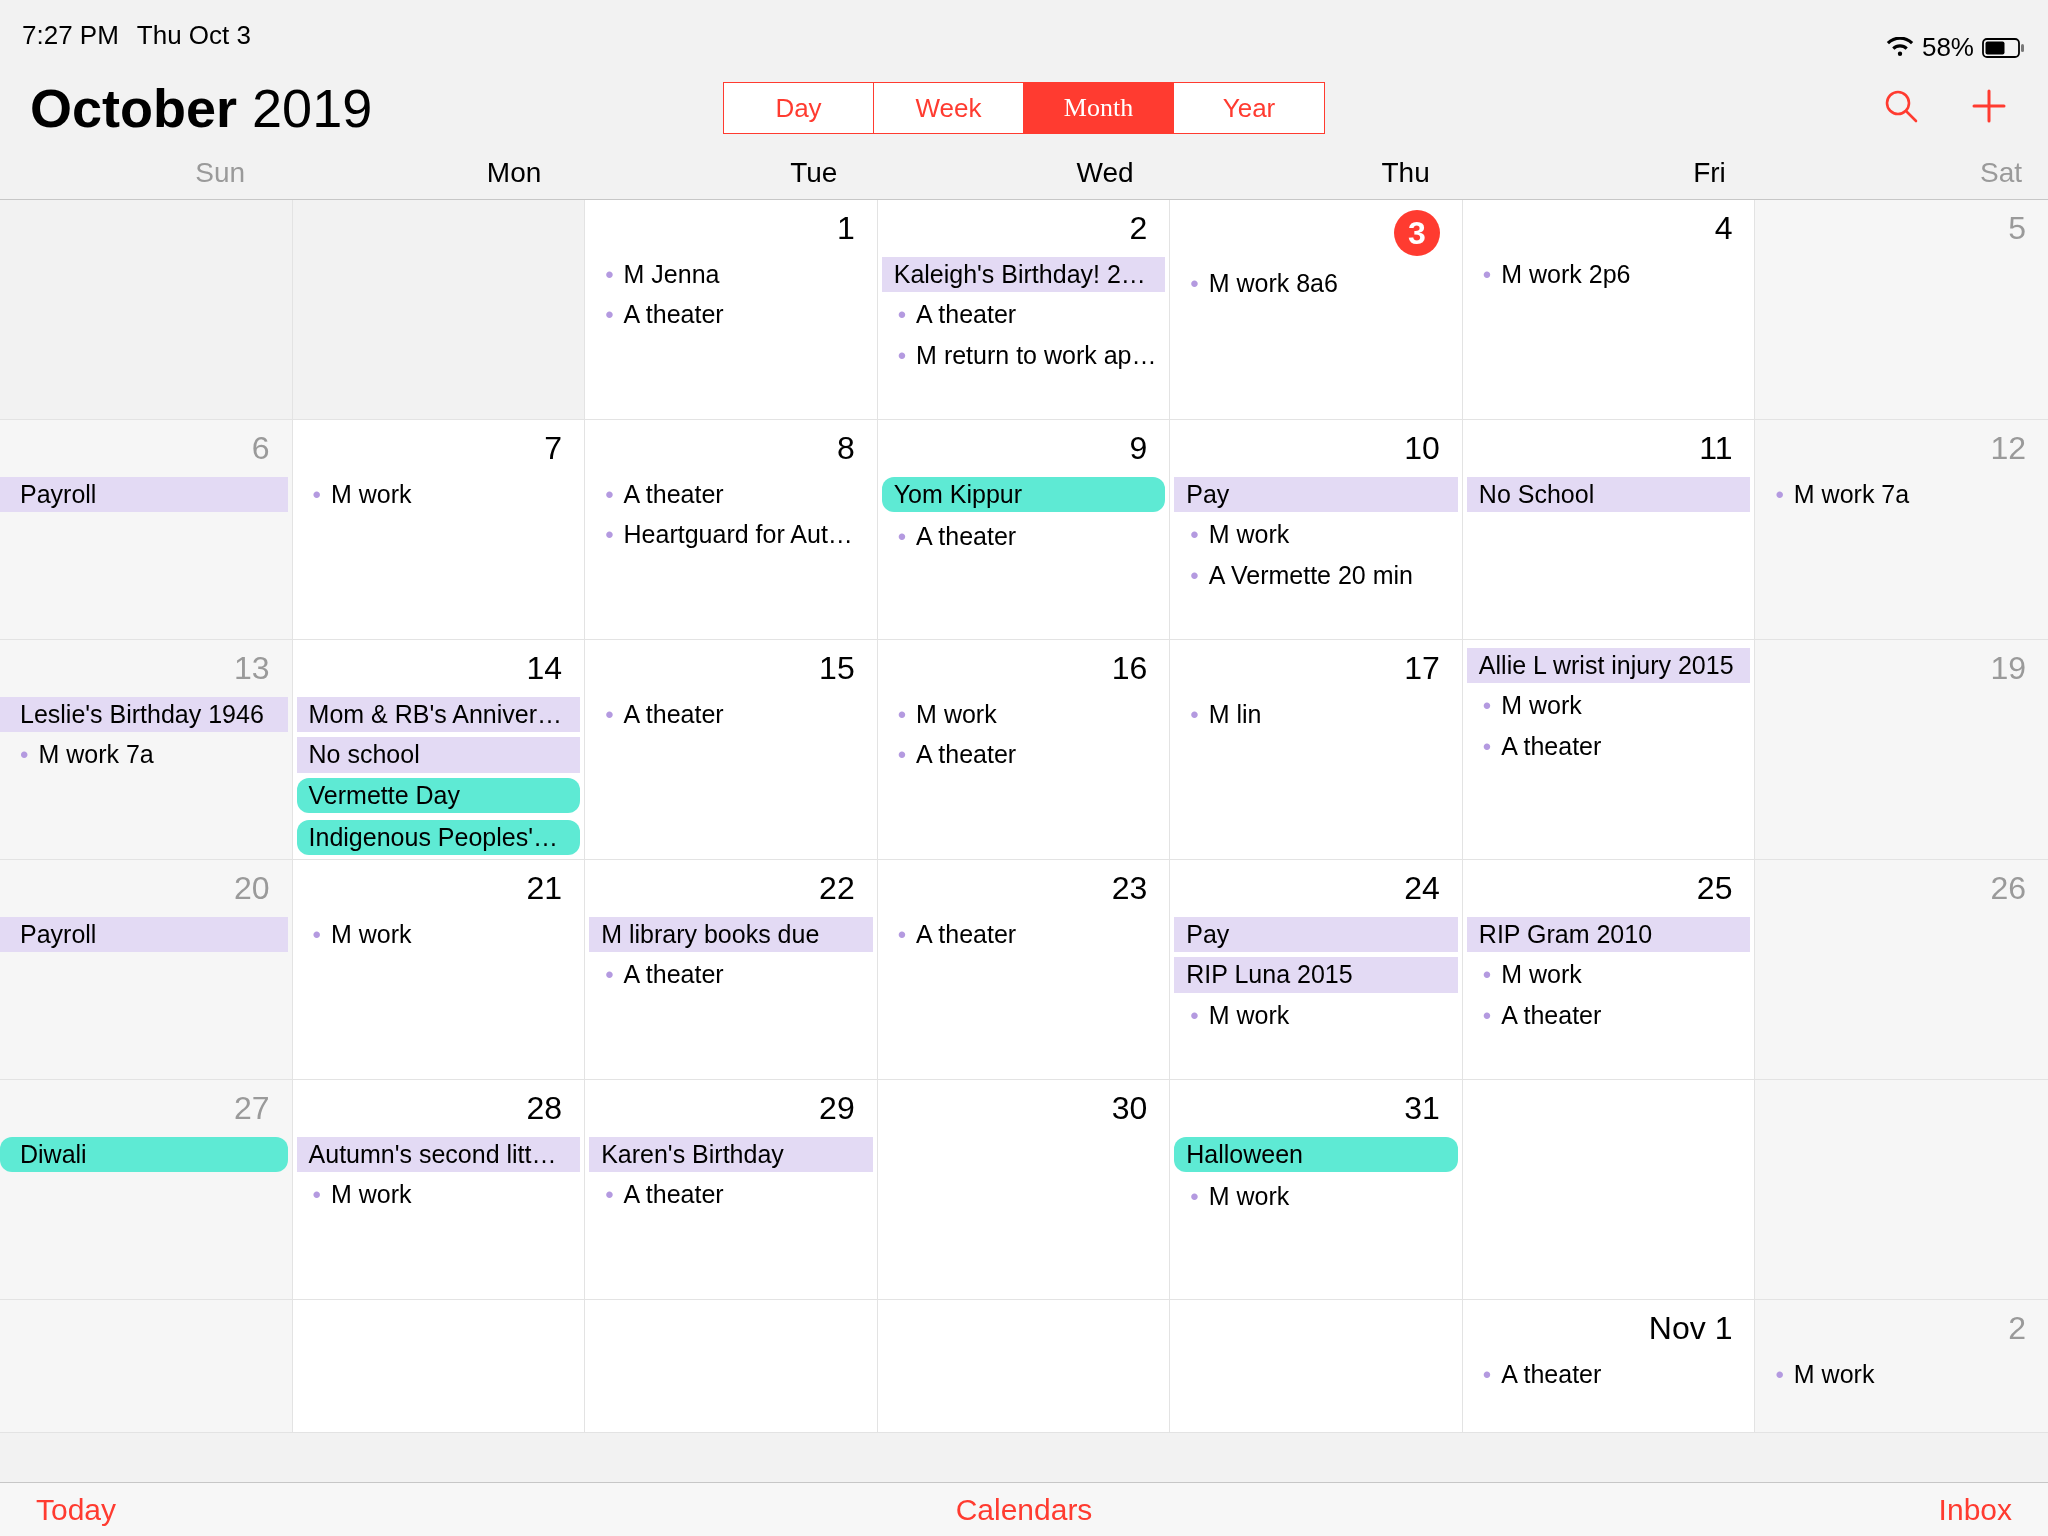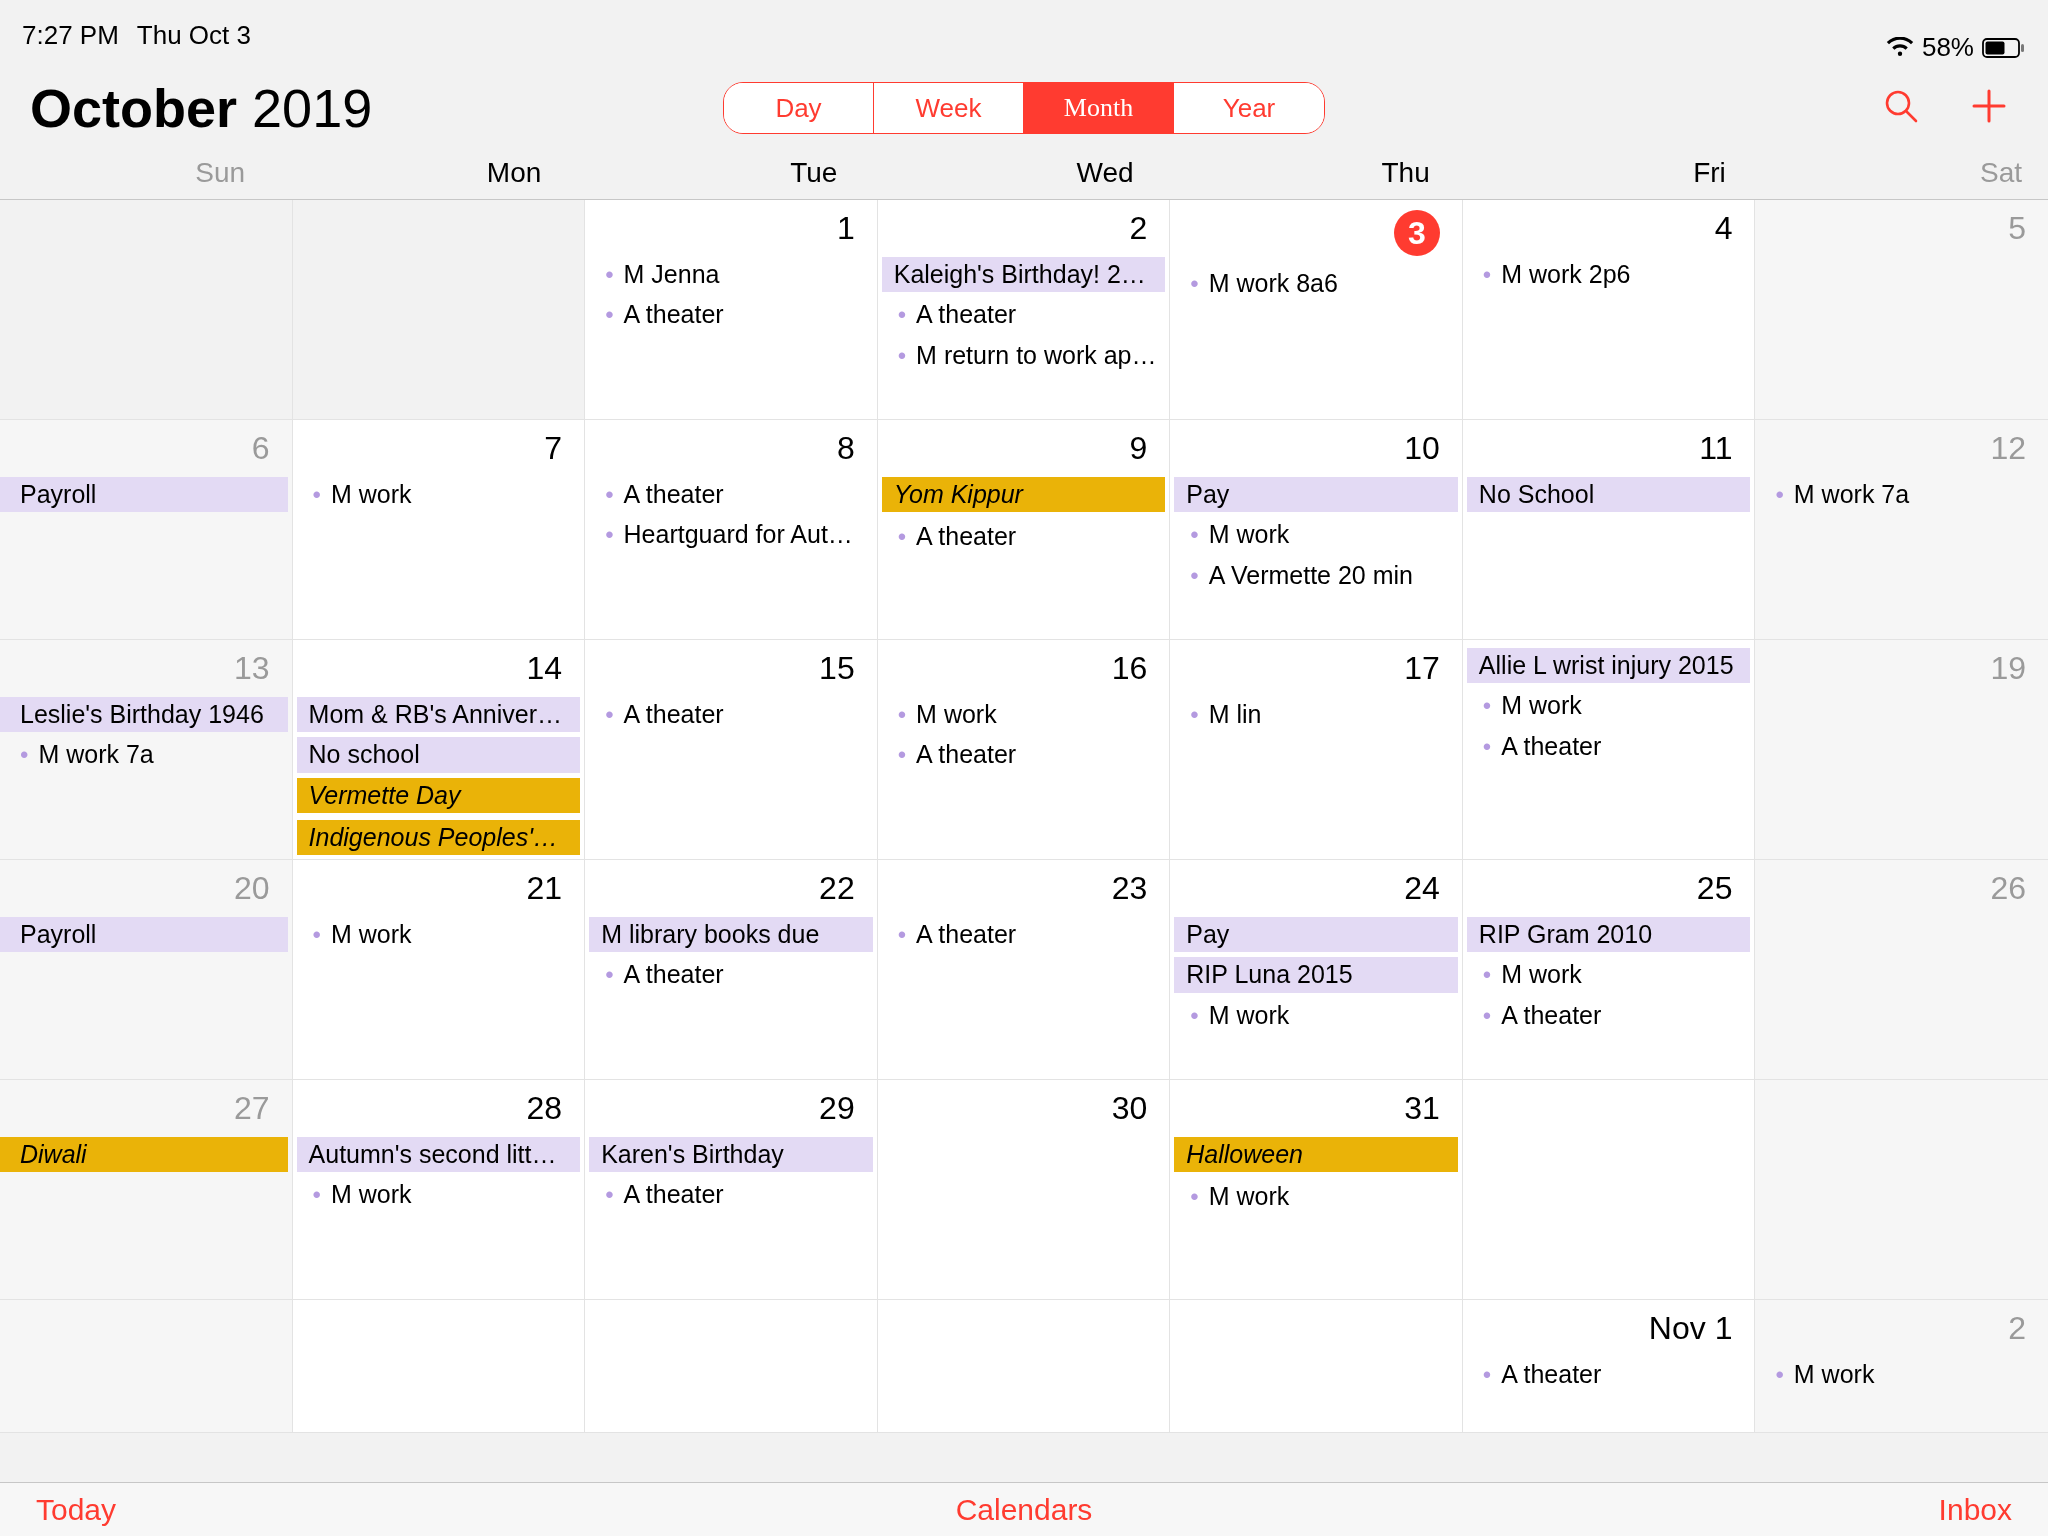--- a/index.html
+++ b/index.html
@@ -4,21 +4,21 @@
 <style>
   * { box-sizing: border-box; margin: 0; padding: 0; }
   html, body { width: 2048px; height: 1536px; font-family: -apple-system, "Helvetica Neue", Helvetica, Arial, sans-serif; background: #f2f2f2; color: #000; }
   .status-bar { display: flex; justify-content: space-between; align-items: center; padding: 8px 22px 4px 22px; font-size: 26px; font-weight: 500; }
   .status-left { display: flex; gap: 18px; }
   .status-right { display: flex; align-items: center; gap: 8px; margin-top: 24px; }
   .wifi-icon, .battery-icon { display: inline-flex; align-items: center; }
   .header-row { display: flex; align-items: center; padding: 10px 30px 18px 30px; position: relative; }
   .month-title { font-size: 54px; font-weight: 400; }
   .month-title .bold { font-weight: 700; }
-  .seg-control { position: absolute; left: 50%; transform: translateX(-50%); display: flex; border: 1.5px solid #ff3b30; border-radius: 20px; overflow: hidden; height: 52px; }
+  .seg-control { position: absolute; left: 50%; transform: translateX(-50%); display: flex; border: 1.5px solid #ff3b30; border-radius: 0; overflow: hidden; height: 52px; }
   .seg-btn { width: 150px; display: flex; align-items: center; justify-content: center; font-size: 26px; color: #ff3b30; background: #fff; cursor: pointer; border-right: 1px solid #ff3b30; }
   .seg-btn:last-child { border-right: none; }
   .seg-btn.active { background: #ff3b30; color: #fff; font-family: Liberation Serif, serif; }
   .header-actions { margin-left: auto; display: flex; gap: 50px; align-items: center; padding-right: 10px; }
   .icon-btn { cursor: pointer; color: #ff3b30; }
   .weekday-row { display: grid; grid-template-columns: repeat(7, 1fr); padding: 0 0 10px 0; gap: 25px; }
   .weekday { text-align: right; padding-right: 26px; font-size: 28px; color: #000; }
   .weekday.weekend { color: #9a9a9a; }
   .grid { border-top: 1px solid #c7c7c7; }
   .week-row { display: grid; grid-template-columns: repeat(7, 1fr); height: 220px; background: #fff; border-bottom: 1px solid #e3e3e3; }
@@ -28,21 +28,21 @@
   .day-cell.weekend { background: #f6f6f6; }
   .day-cell.blank { background: #f2f2f2; }
   .day-num { text-align: right; font-size: 32px; padding: 2px 22px 10px 0; font-weight: 400; }
   .day-num.weekend { color: #9a9a9a; }
   .day-num .today-badge { display: inline-flex; width: 46px; height: 46px; background: #ff3b30; color: #fff; border-radius: 50%; align-items: center; justify-content: center; font-weight: 600; }
   .day-num.monthlabel { font-size: 32px; font-weight: 400; }
   .events { display: flex; flex-direction: column; gap: 5px; }
   .event { font-size: 25px; padding: 2px 10px 2px 20px; white-space: nowrap; overflow: hidden; text-overflow: ellipsis; line-height: 1.25; }
   .event.bar-purple { background: #e3daf4; margin: 0 4px 0 4px; border-radius: 0; padding-left: 12px; }
   .event.bar-purple.flush-left { margin-left: 0; padding-left: 20px; }
-  .event.bar-green { background: #eab308; margin: 0 4px 2px 4px; border-radius: 0; padding-left: 12px; font-style: italic; }
+  .event.bar-green { background: #5eead4; margin: 0 4px 2px 4px; border-radius: 12px; padding-left: 12px; }
   .event.bar-green.flush-left { margin-left: 0; padding-left: 20px; }
   .event.dot::before { content: "•"; color: #b49ae0; margin-right: 10px; font-size: 24px; }
   .toolbar { position: absolute; bottom: 0; left: 0; right: 0; height: 54px; border-top: 1px solid #c7c7c7; background: #f7f7f7; display: flex; align-items: center; justify-content: space-between; padding: 0 36px; }
   .toolbar-btn { color: #ff3b30; font-size: 30px; cursor: pointer; }
   .toolbar-center { position: absolute; left: 50%; transform: translateX(-50%); }
 </style>
 </head>
 <body>
 
 <div class="status-bar">

